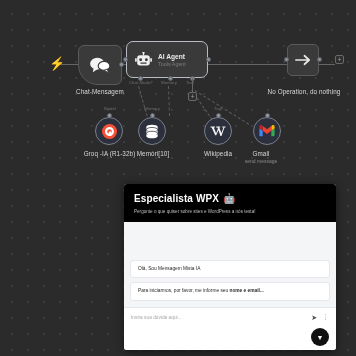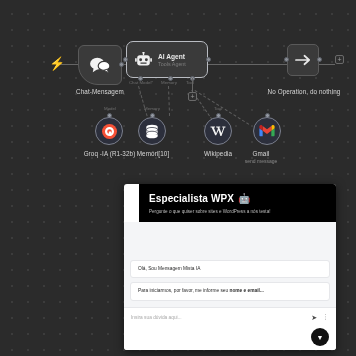--- a/index.html
+++ b/index.html
@@ -87,21 +87,21 @@
   }
   .dashed{ position:absolute; border-top:1px dashed #5d5d5d; transform-origin:0 0; height:0; }
 
   
   #chat-widget{
     position:absolute; left:124px; top:184px; width:212px; height:166px;
     background:#ffffff; border-radius:3px;
     box-shadow:0 2px 10px rgba(0,0,0,.55);
     display:flex; flex-direction:column; overflow:hidden;
   }
-  #chat-header{ background:#000; padding:9px 10px 8px 10px;margin-left:15px; }
+  #chat-header{ background:#000; padding:9px 10px 8px 10px; }
   #chat-title{
     color:#fff; font-size:10px; font-weight:bold; letter-spacing:.1px;
     display:flex; align-items:center; gap:4px;
   }
   #chat-subtitle{ color:#bdbdbd; font-size:4.6px; margin-top:5px; }
   #chat-body{ flex:1; background:#f4f5f7; padding:6px; overflow:hidden;
                display:flex; flex-direction:column; justify-content:flex-end; gap:4px; }
   .bubble{
     background:#fff; border:1px solid #e6e7ea; border-radius:3px;
     padding:5px 7px; color:#2a2a2a; font-size:4.8px; line-height:1.4;

